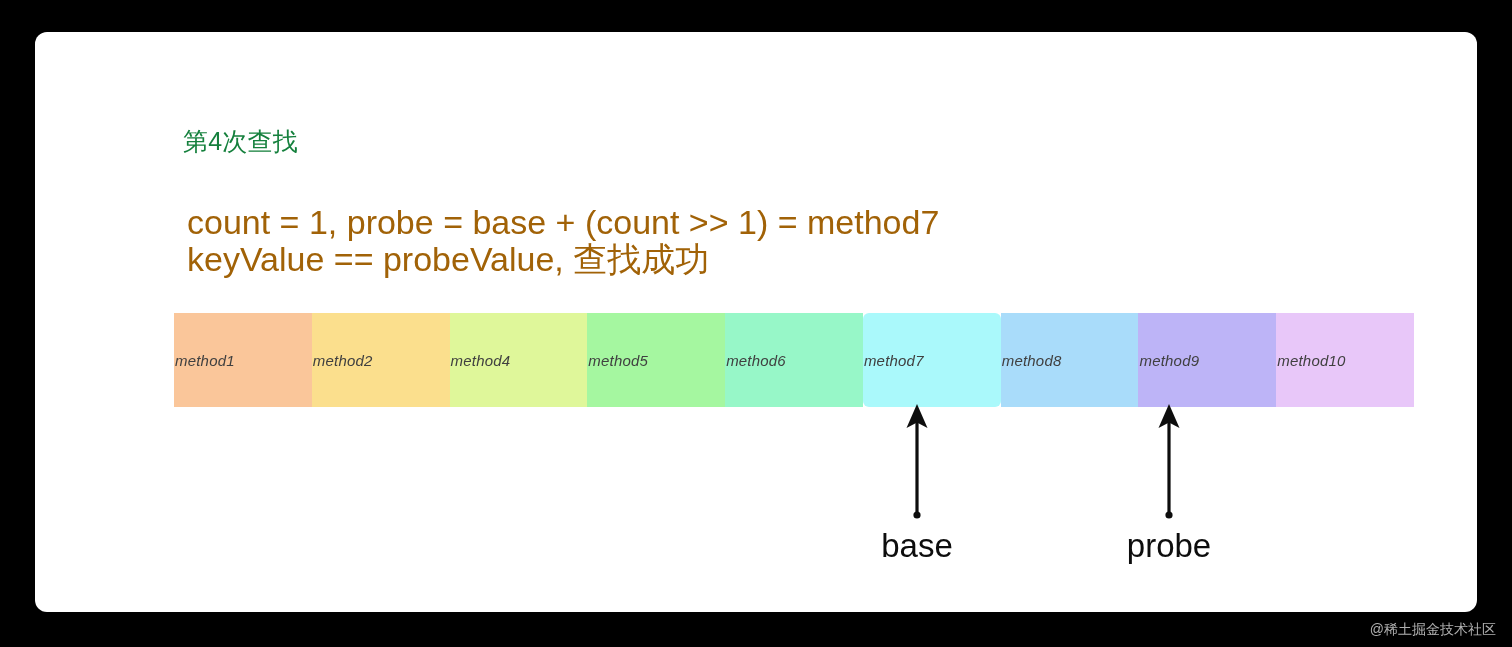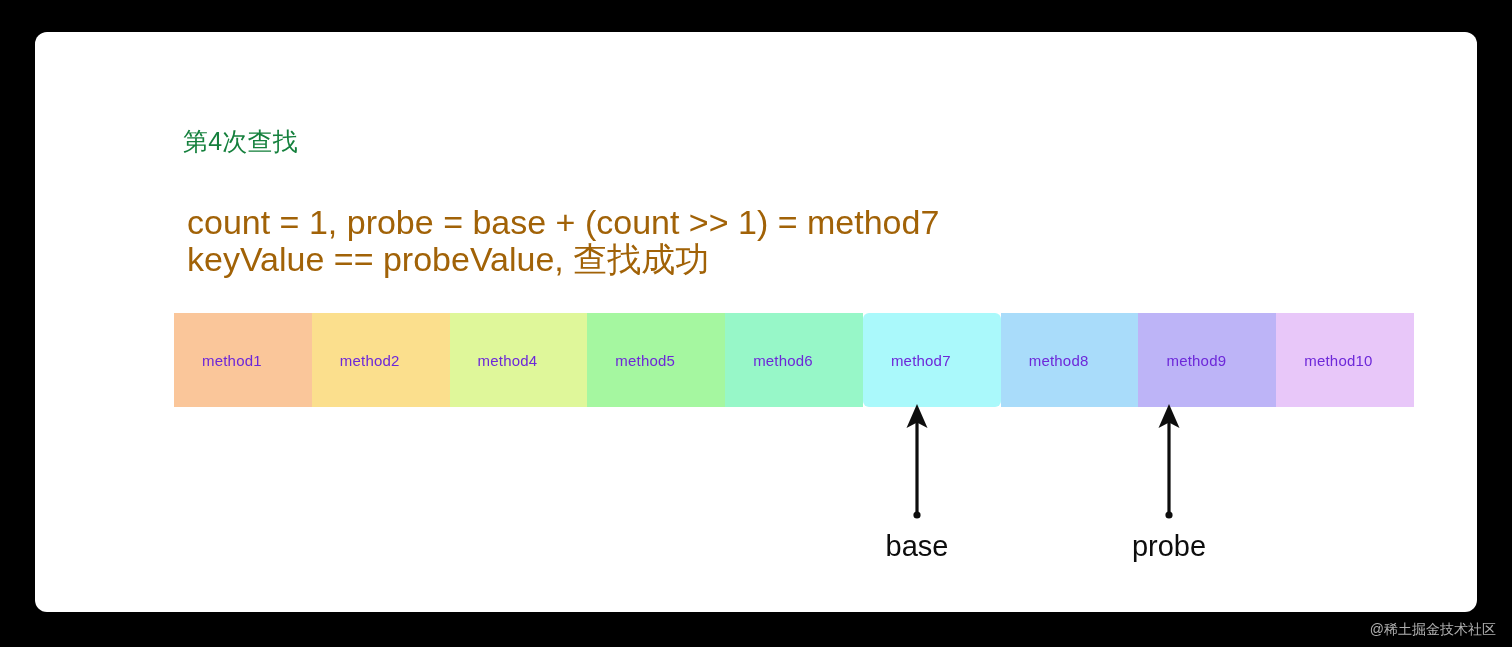--- a/index.html
+++ b/index.html
@@ -67,38 +67,39 @@
   }
   .bucket {
     flex: 1 1 0;
     height: 94px;
     display: flex;
     align-items: center;
     position: relative;
   }
   .bucket-label {
     font-size: 15px;
-    color: #6d28d9;
-    padding-left: 28px;
+    color: #404040;
+    padding-left: 1px;
     letter-spacing: 0.2px;
     white-space: nowrap;
+    font-style: italic;
   }
 
   
   .pointer {
     position: absolute;
     top: 370px;
     width: 120px;
     margin-left: -60px;
     text-align: center;
   }
   .pointer svg { display: block; margin: 0 auto; }
   .pointer-label {
     margin-top: 10px;
-    font-size: 29px;
+    font-size: 33px;
     color: #0d0d0d;
     line-height: 32px;
     white-space: nowrap;
   }
   #pointer-base  { left: 882px; }
   #pointer-probe { left: 1134px; }
 
   
   #watermark {
     position: absolute;

